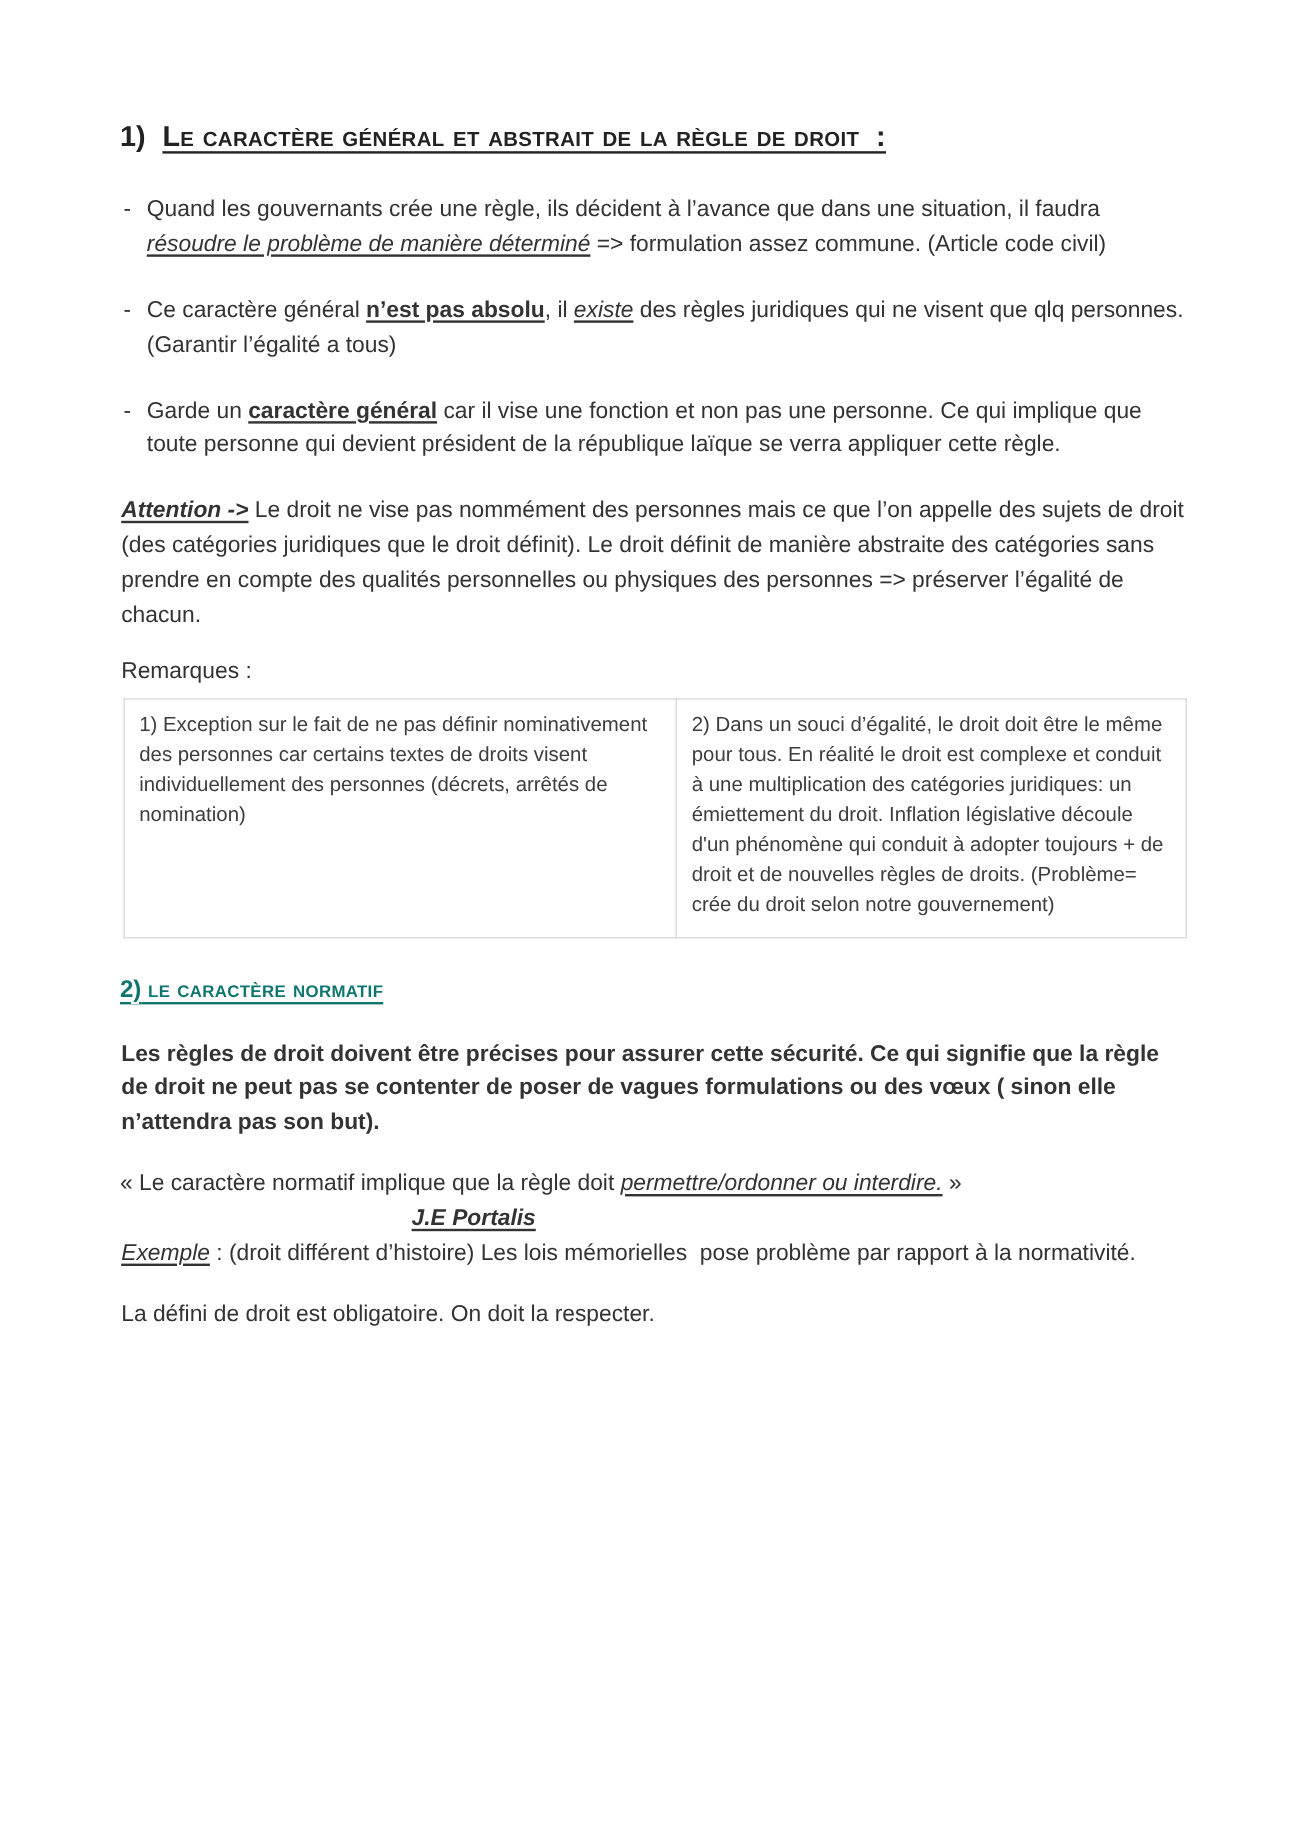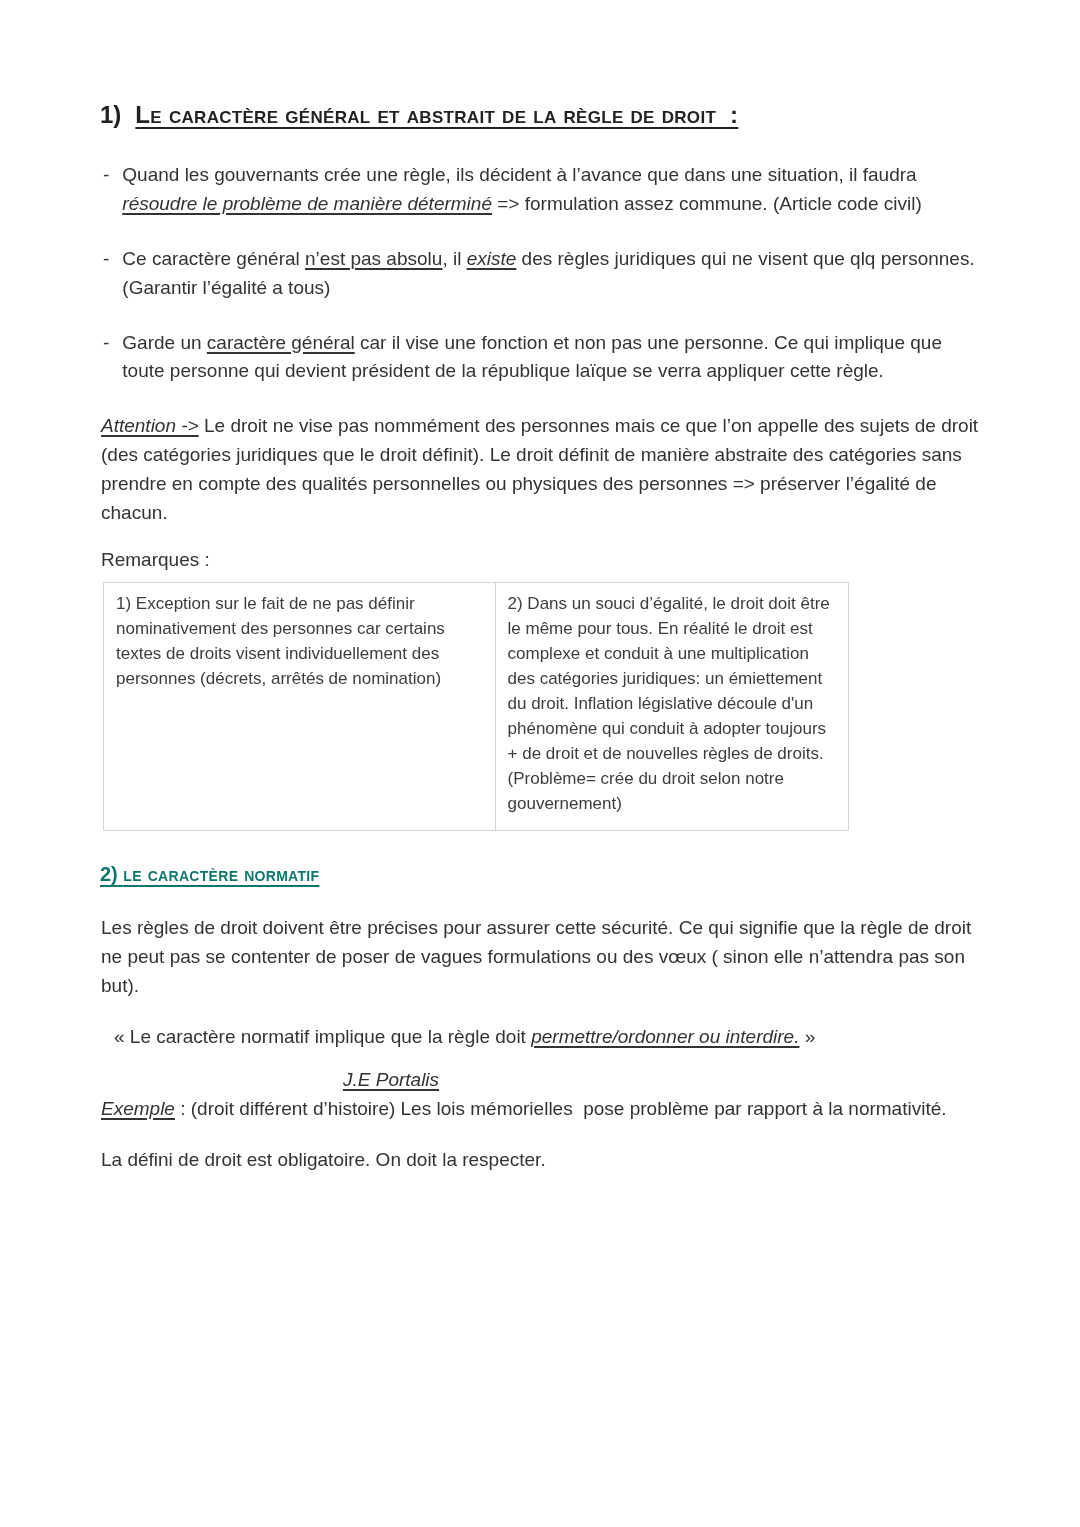--- a/index.html
+++ b/index.html
@@ -23,37 +23,37 @@
   .para { margin: 0 0 26px 1px; }
   .bullets { list-style: none; margin: 0 0 0 3px; padding: 0; }
   .bullet { display: flex; gap: 13px; margin-bottom: 26px; }
   .dash { flex: 0 0 auto; }
   .btext { flex: 1 1 auto; }
   .attention { margin-bottom: 18px; }
   .remarks-label { margin-bottom: 7px; }
   
   .remarks-table {
     border-collapse: collapse; table-layout: fixed;
-    width: 746px; margin: 0 0 32px 3px;
+    width: 886px; margin: 0 0 32px 3px;
   }
   .remarks-table td {
     border: 1.5px solid #d5d5d5; vertical-align: top;
     font-size: 17px; line-height: 1.47; color: #3d3d3d;
     padding: 9px 12px 14px 12px; white-space: pre-wrap;
   }
   .remarks-table td.left { width: 49.2%; }
   
-  .qline { margin: 14px; }
+  .qline { margin: 0; }
   .author { margin: 0 0 0 243px; }
   .deduction { margin: 0 0 24px 0; }
-  .intro { margin-bottom: 22px; }
+  .intro { margin-bottom: 22px; font-weight: bold; }
   .example { margin-bottom: 22px; }
   .final { margin-bottom: 0; }
   
-  .f-b { font-weight: 400; }
+  .f-b { font-weight: 700; }
   .f-i { font-style: italic; }
   .f-u { text-decoration: underline; text-decoration-thickness: 1.5px; text-underline-offset: 3px; }
 </style>
 </head>
 <body>
 
 <main class="page">
 
   <h1 class="h1"><span class="num">1)</span><span class="sc u-title">Le caractère général et abstrait de la règle de droit&nbsp; :</span></h1>
 

